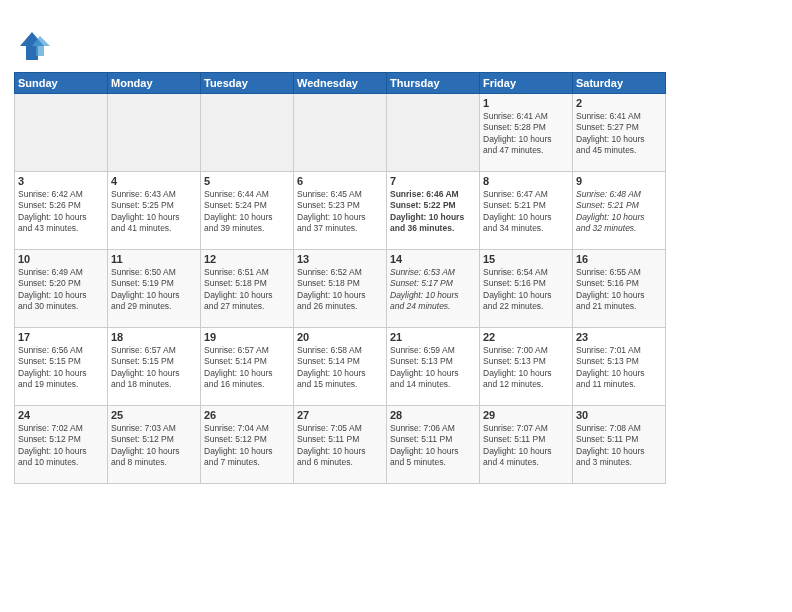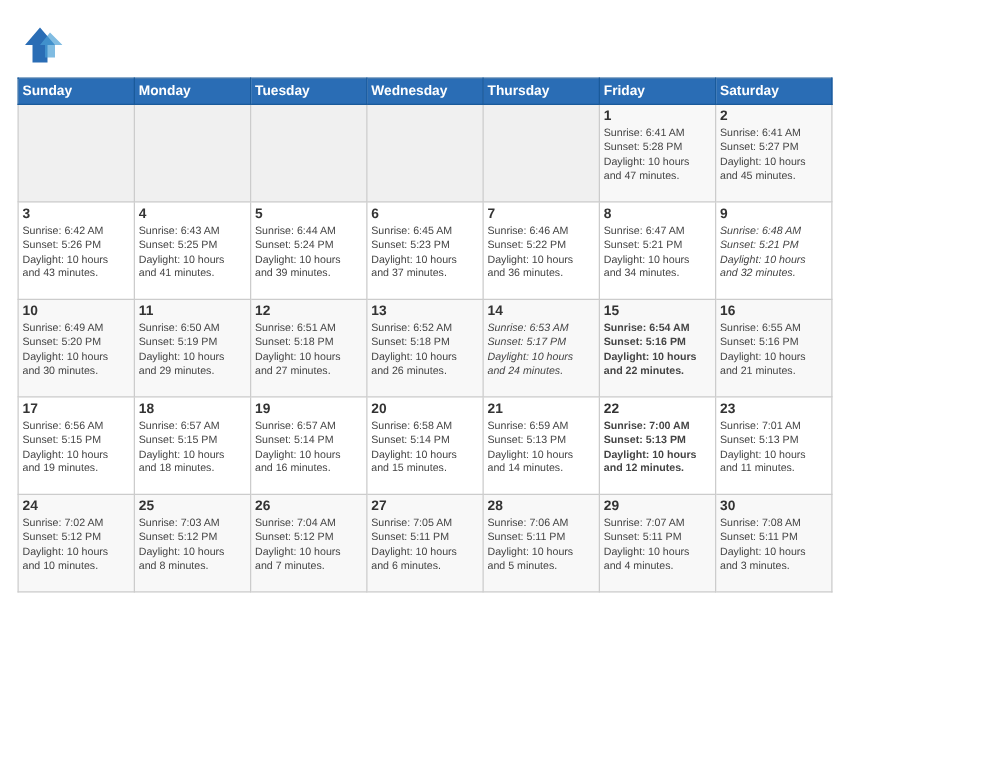--- a/index.html
+++ b/index.html
@@ -6,21 +6,21 @@
     body {
       font-family: Arial, sans-serif;
       background: #fff;
       width: 792px;
       height: 612px;
       overflow: hidden;
     }
     .page {
       width: 680px;
       height: 612px;
-      padding: 18px 14px;
+      padding: 28px 14px;
     }
     .header {
       display: flex;
       justify-content: space-between;
       align-items: flex-start;
       margin-bottom: 8px;
     }
     .logo {
       display: flex;
       align-items: center;
@@ -178,21 +178,21 @@
           </td>
           <td>
             <span class="day-num">6</span>
             <div class="day-info" style="white-space: pre-line;">Sunrise: 6:45 AM
 Sunset: 5:23 PM
 Daylight: 10 hours
 and 37 minutes.</div>
           </td>
           <td>
             <span class="day-num">7</span>
-            <div class="day-info" style="white-space: pre-line;">Sunrise: 6:46 AM
+            <div class="day-info" style="white-space: pre-line; font-weight: bold;">Sunrise: 6:46 AM
 Sunset: 5:22 PM
 Daylight: 10 hours
 and 36 minutes.</div>
           </td>
           <td>
             <span class="day-num">8</span>
             <div class="day-info" style="white-space: pre-line;">Sunrise: 6:47 AM
 Sunset: 5:21 PM
 Daylight: 10 hours
 and 34 minutes.</div>
@@ -236,21 +236,21 @@
           </td>
           <td>
             <span class="day-num">14</span>
             <div class="day-info" style="white-space: pre-line; font-style: italic;">Sunrise: 6:53 AM
 Sunset: 5:17 PM
 Daylight: 10 hours
 and 24 minutes.</div>
           </td>
           <td>
             <span class="day-num">15</span>
-            <div class="day-info" style="white-space: pre-line; font-weight: bold;">Sunrise: 6:54 AM
+            <div class="day-info" style="white-space: pre-line;">Sunrise: 6:54 AM
 Sunset: 5:16 PM
 Daylight: 10 hours
 and 22 minutes.</div>
           </td>
           <td>
             <span class="day-num">16</span>
             <div class="day-info" style="white-space: pre-line;">Sunrise: 6:55 AM
 Sunset: 5:16 PM
 Daylight: 10 hours
 and 21 minutes.</div>
@@ -287,21 +287,21 @@
           </td>
           <td>
             <span class="day-num">21</span>
             <div class="day-info" style="white-space: pre-line;">Sunrise: 6:59 AM
 Sunset: 5:13 PM
 Daylight: 10 hours
 and 14 minutes.</div>
           </td>
           <td>
             <span class="day-num">22</span>
-            <div class="day-info" style="white-space: pre-line; font-weight: bold;">Sunrise: 7:00 AM
+            <div class="day-info" style="white-space: pre-line;">Sunrise: 7:00 AM
 Sunset: 5:13 PM
 Daylight: 10 hours
 and 12 minutes.</div>
           </td>
           <td>
             <span class="day-num">23</span>
             <div class="day-info" style="white-space: pre-line;">Sunrise: 7:01 AM
 Sunset: 5:13 PM
 Daylight: 10 hours
 and 11 minutes.</div>

